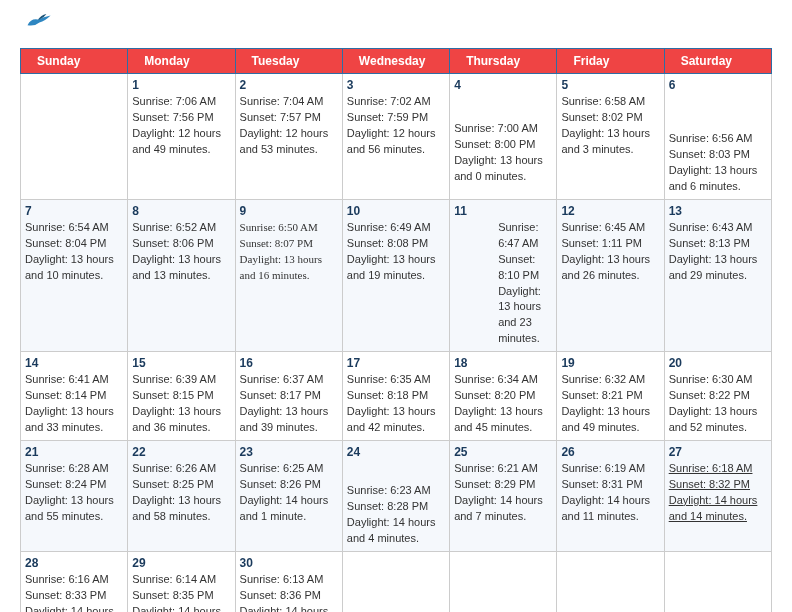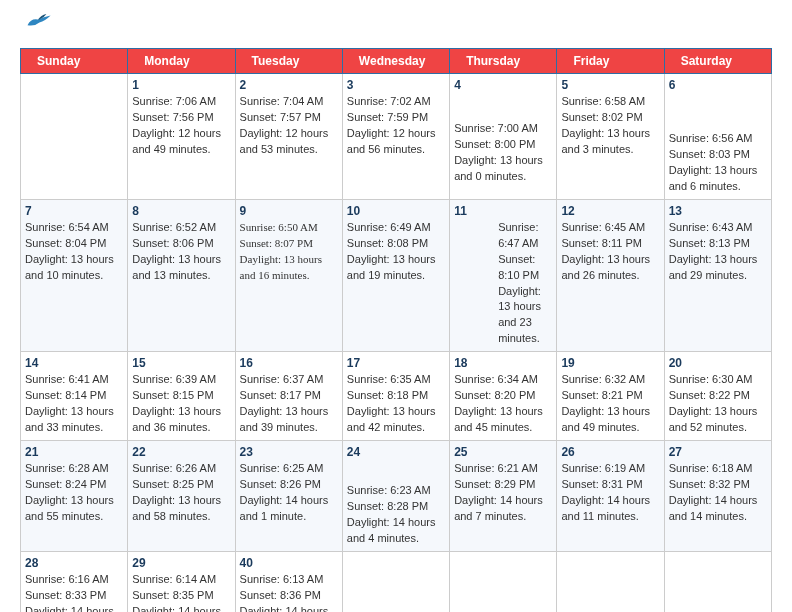--- a/index.html
+++ b/index.html
@@ -210,21 +210,21 @@
           <td>
             <span class="day-num">11</span>
             <div class="cell-content" style="white-space: pre-line; margin-left: 44px;">Sunrise: 6:47 AM
 Sunset: 8:10 PM
 Daylight: 13 hours
 and 23 minutes.</div>
           </td>
           <td>
             <span class="day-num">12</span>
             <div class="cell-content" style="white-space: pre-line;">Sunrise: 6:45 AM
-Sunset: 8:11 PM
+Sunset: 1:11 PM
 Daylight: 13 hours
 and 26 minutes.</div>
           </td>
           <td>
             <span class="day-num">13</span>
             <div class="cell-content" style="white-space: pre-line;">Sunrise: 6:43 AM
 Sunset: 8:13 PM
 Daylight: 13 hours
 and 29 minutes.</div>
           </td>
@@ -318,21 +318,21 @@
           </td>
           <td>
             <span class="day-num">26</span>
             <div class="cell-content" style="white-space: pre-line;">Sunrise: 6:19 AM
 Sunset: 8:31 PM
 Daylight: 14 hours
 and 11 minutes.</div>
           </td>
           <td>
             <span class="day-num">27</span>
-            <div class="cell-content" style="white-space: pre-line;">Sunrise: 6:18 AM
+            <div class="cell-content" style="white-space: pre-line; text-decoration: underline;">Sunrise: 6:18 AM
 Sunset: 8:32 PM
 Daylight: 14 hours
 and 14 minutes.</div>
           </td>
         </tr>
         <tr>
           <td>
             <span class="day-num">28</span>
             <div class="cell-content" style="white-space: pre-line;">Sunrise: 6:16 AM
 Sunset: 8:33 PM
@@ -340,21 +340,21 @@
 and 17 minutes.</div>
           </td>
           <td>
             <span class="day-num">29</span>
             <div class="cell-content" style="white-space: pre-line;">Sunrise: 6:14 AM
 Sunset: 8:35 PM
 Daylight: 14 hours
 and 20 minutes.</div>
           </td>
           <td>
-            <span class="day-num">40</span>
+            <span class="day-num">30</span>
             <div class="cell-content" style="white-space: pre-line;">Sunrise: 6:13 AM
 Sunset: 8:36 PM
 Daylight: 14 hours
 and 23 minutes.</div>
           </td>
           <td class="empty-cell"></td>
           <td class="empty-cell"></td>
           <td class="empty-cell"></td>
           <td class="empty-cell"></td>
         </tr>

